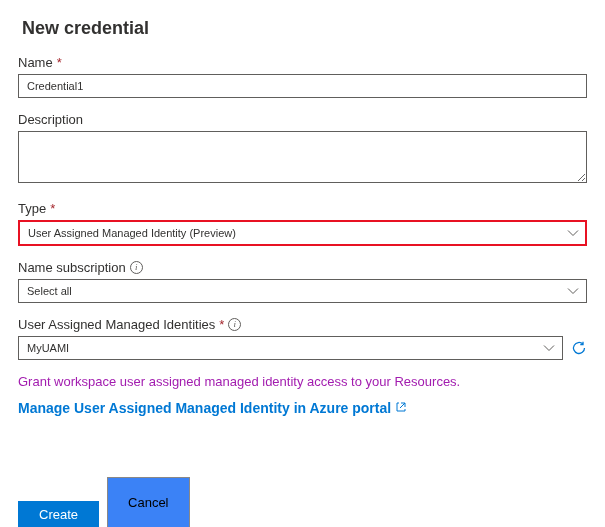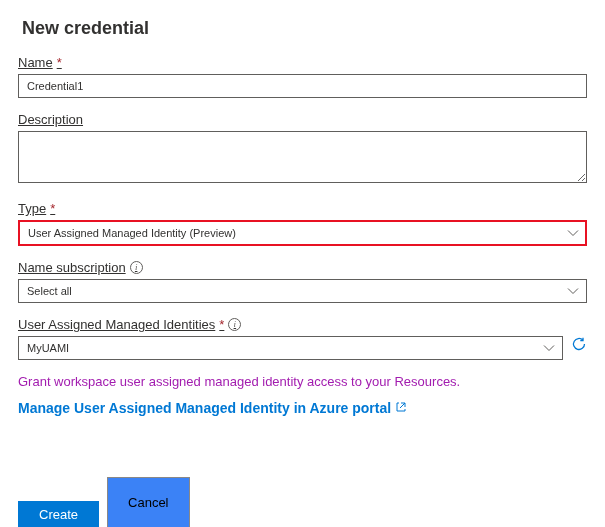--- a/index.html
+++ b/index.html
@@ -10,21 +10,21 @@
     color: #323130;
     background: #fff;
     width: 605px;
   }
   .page-title {
     font-size: 18px;
     font-weight: 600;
     margin: 0 0 16px 4px;
     color: #323130;
   }
-  .field-block { margin-bottom: 14px; text-decoration: underline; }
+  .field-block { margin-bottom: 14px; }
   .field-label {
     font-size: 13px;
     margin-bottom: 4px;
     display: flex;
     align-items: center;
     gap: 4px;
   }
   .req { color: #a4262c; }
   .info-icon {
     display: inline-flex;
@@ -60,21 +60,21 @@
   .select-wrap { position: relative; }
   .select-wrap .chev {
     position: absolute;
     right: 8px;
     top: 50%;
     transform: translateY(-50%);
     pointer-events: none;
   }
   .chev svg { width: 12px; height: 12px; display:block; }
   .highlight-red { border: 2px solid #e81123 !important; }
-  .row-with-icon { display: flex; gap: 8px; }
+  .row-with-icon { display: flex; align-items: center; gap: 8px; }
   .row-with-icon .select-wrap { flex: 1; }
   .refresh-icon { cursor: pointer; color: #0078d4; display:flex; }
   .refresh-icon svg { width: 16px; height: 16px; }
   .helper-text {
     font-size: 13px;
     color: #a21caf;
     margin-top: 10px;
     margin-bottom: 10px;
   }
   .link {

